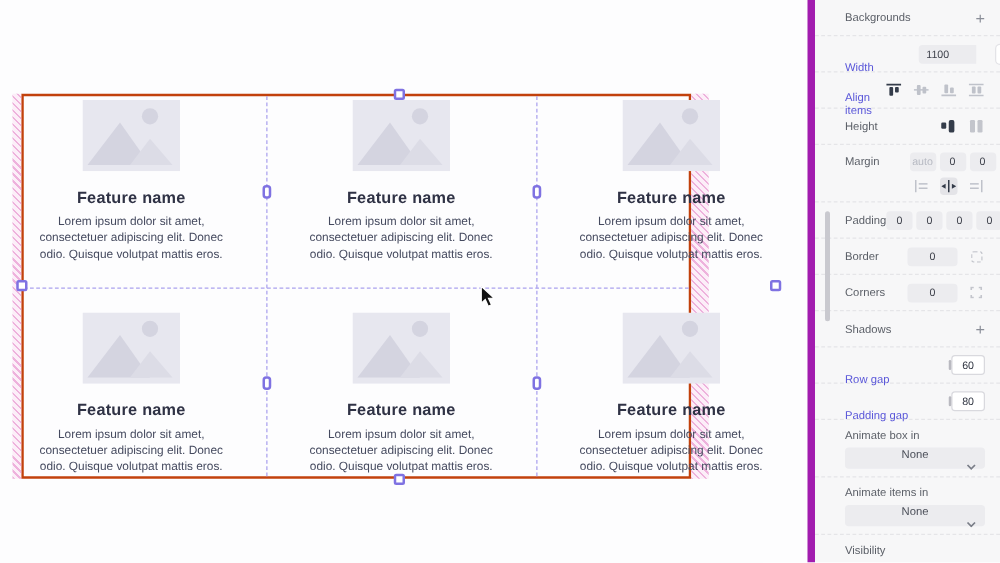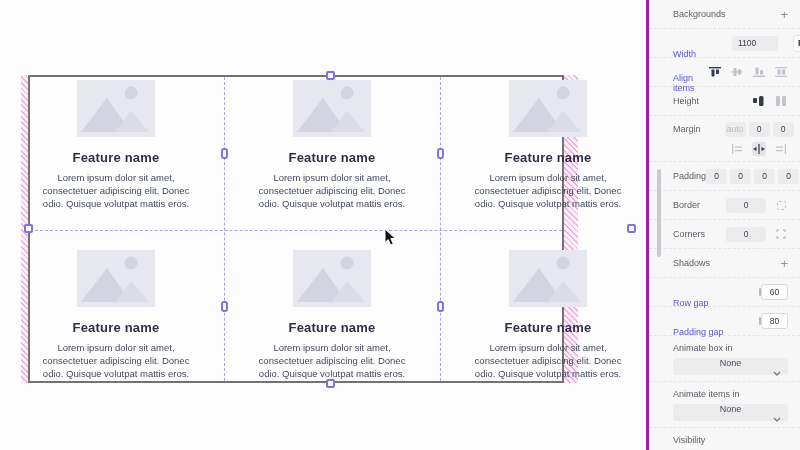--- a/index.html
+++ b/index.html
@@ -5,22 +5,22 @@
   * { margin:0; padding:0; box-sizing:border-box; }
   html,body { width:800px; height:450px; overflow:hidden; }
   body { font-family:"Liberation Sans", sans-serif; background:#fff; }
 
   .app { display:flex; width:800px; height:450px; }
 
   
   .canvas { position:relative; width:646px; height:450px; background:#fdfdfe; overflow:hidden; }
 
   .grid-sel {
-    position:absolute; left:28px; top:75px; width:536px; height:308px;
-    border:2px solid #737373;
+    position:absolute; left:17px; top:75px; width:536px; height:308px;
+    border:2px solid #c2410c;
   }
   .hatch {
     position:absolute; top:-2px; bottom:-2px;
     background:
       repeating-linear-gradient(45deg, rgba(226,128,198,.55) 0 1.3px, rgba(255,255,255,0) 1.3px 4px),
       #fceef8;
   }
   .hatch-left  { left:-9px;  width:7px; }
   .hatch-right { right:-16px; width:14px; }
 
@@ -49,21 +49,21 @@
   }
   .card-body {
     margin-top:6px; width:156px; font-size:9.5px; line-height:13px; color:#454a5f;
   }
 
   .cursor { position:absolute; left:384px; top:229px; z-index:9; }
 
   
   .sidebar {
     position:relative; width:154px; height:450px; background:#f7f7f8;
-    border-left:3px solid #a21caf; font-size:9px; color:#5c6068;
+    border-left:6px solid #a21caf; font-size:9px; color:#5c6068;
   }
   .sb-scrollbar {
     position:absolute; left:8px; top:169px; width:4px; height:88px;
     background:#c9c9cf; border-radius:2px; z-index:3;
   }
   .s-row {
     display:flex; align-items:center; height:29px;
     padding:0 12px 0 24px; border-bottom:1px dashed #e5e5e8;
   }
   .s-row.tall { height:46px; flex-direction:column; align-items:stretch; justify-content:center; }

